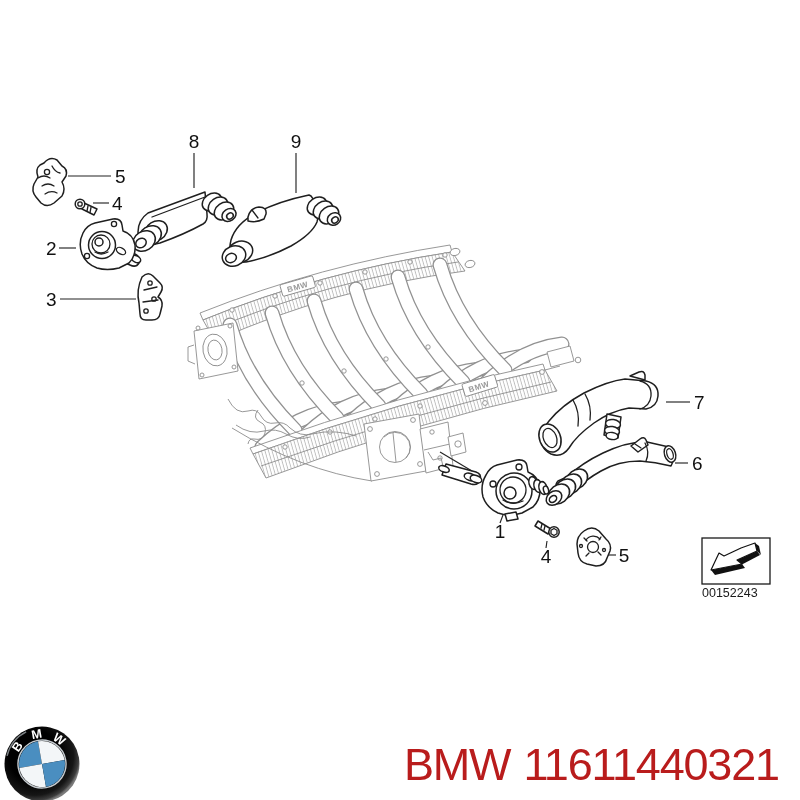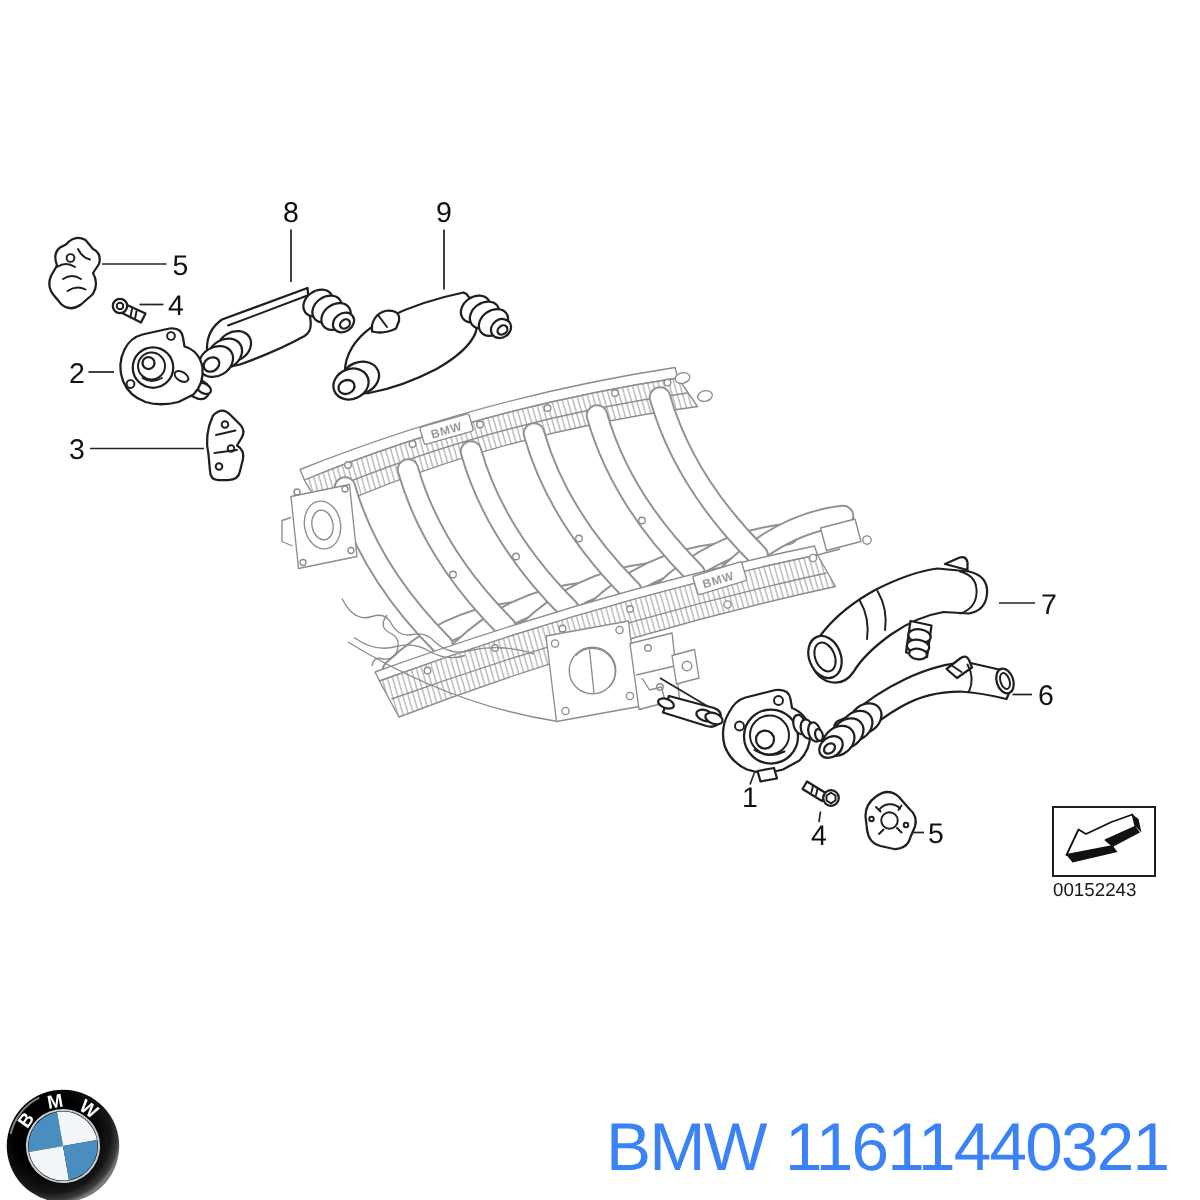--- a/index.html
+++ b/index.html
@@ -15,21 +15,21 @@
   
   .p  {stroke:#1f1f1f;stroke-width:1.5;fill:#ffffff;stroke-linejoin:round;}
   .pl {stroke:#1f1f1f;stroke-width:1.3;fill:none;stroke-linecap:round;}
   
   .cl {stroke:#232323;stroke-width:1.15;fill:none;}
   .ct {font:19px "Liberation Sans",sans-serif;fill:#111;}
   .stamp{font:12.5px "Liberation Sans",sans-serif;fill:#1a1a1a;}
   .engrave{font:bold 8px "Liberation Sans",sans-serif;fill:#9a9a9a;letter-spacing:.5px;}
   .logoletter{font:bold 12.5px "Liberation Sans",sans-serif;fill:#ffffff;}
   #footer-label{position:absolute;left:404px;top:739px;font-size:45px;letter-spacing:-1.2px;
-        color:#3b82f6;white-space:nowrap;}
+        color:#b91c1c;white-space:nowrap;}
   #footer-label .brand{margin-right:13px;}
 </style>
 </head>
 <body>
 
 <div id="page">
 <svg width="800" height="800" viewBox="0 0 800 800">
   <defs>
     <pattern id="fins" patternUnits="userSpaceOnUse" width="3.4" height="8" patternTransform="rotate(-16)">
       <rect width="3.4" height="8" fill="#ffffff"></rect>

